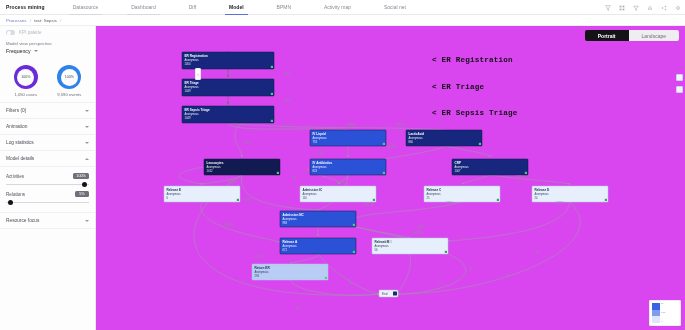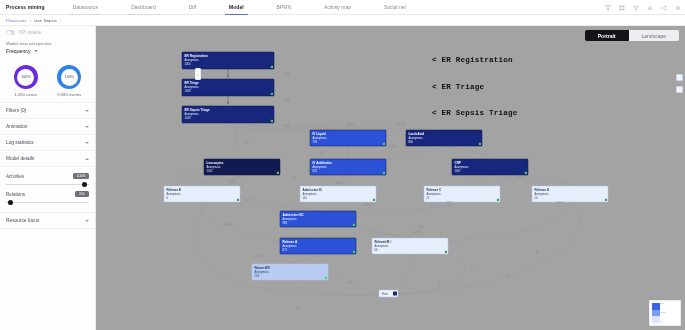--- a/index.html
+++ b/index.html
@@ -64,21 +64,21 @@
   .dr { display:flex; align-items:center; justify-content:space-between; margin-top:3px;}
   .dr-l { font-size:4.6px; color:#55555f; }
   .pill { background:#6f6f79; color:#fff; font-size:3.8px; border-radius:1.5px;
     padding:1px 3px; min-width:14px; text-align:center; }
   .slider { position:relative; height:7px; margin-top:2px; }
   .track { position:absolute; left:0; right:0; top:3px; height:1px; background:#d7d7de; }
   .knob { position:absolute; top:0.6px; width:5px;height:5px;border-radius:50%;background:#141418;}
 
   
   .canvas { position:absolute; left:96px; top:26px; width:589px; height:304px;
-    background:#a3a3a3; overflow:hidden; }
+    background:#d946ef; overflow:hidden; }
   .collapse { position:absolute; left:99px; top:42px; width:6px; height:12px;
     display:flex; align-items:center; justify-content:center; font-size:5px; color:#9a9aa4;
     background:#fff; border:1px solid #ececf0; border-radius:1px; z-index:6;}
   .orient { position:absolute; right:6px; top:4px; display:flex; z-index:6;
     border-radius:2px; overflow:hidden; }
   .or-btn { font-size:5px; padding:2.5px 13px; background:#eeeef1; color:#6d6d78; }
   .or-btn.on { background:#141418; color:#ffffff; font-weight:bold; }
   .side-tools { position:absolute; right:2px; top:48px; display:flex;
     flex-direction:column; gap:5px; z-index:6; }
   .stool { width:7px;height:7px;background:#f1f4fc;border:1px solid #c9d4f2;border-radius:1px;}

